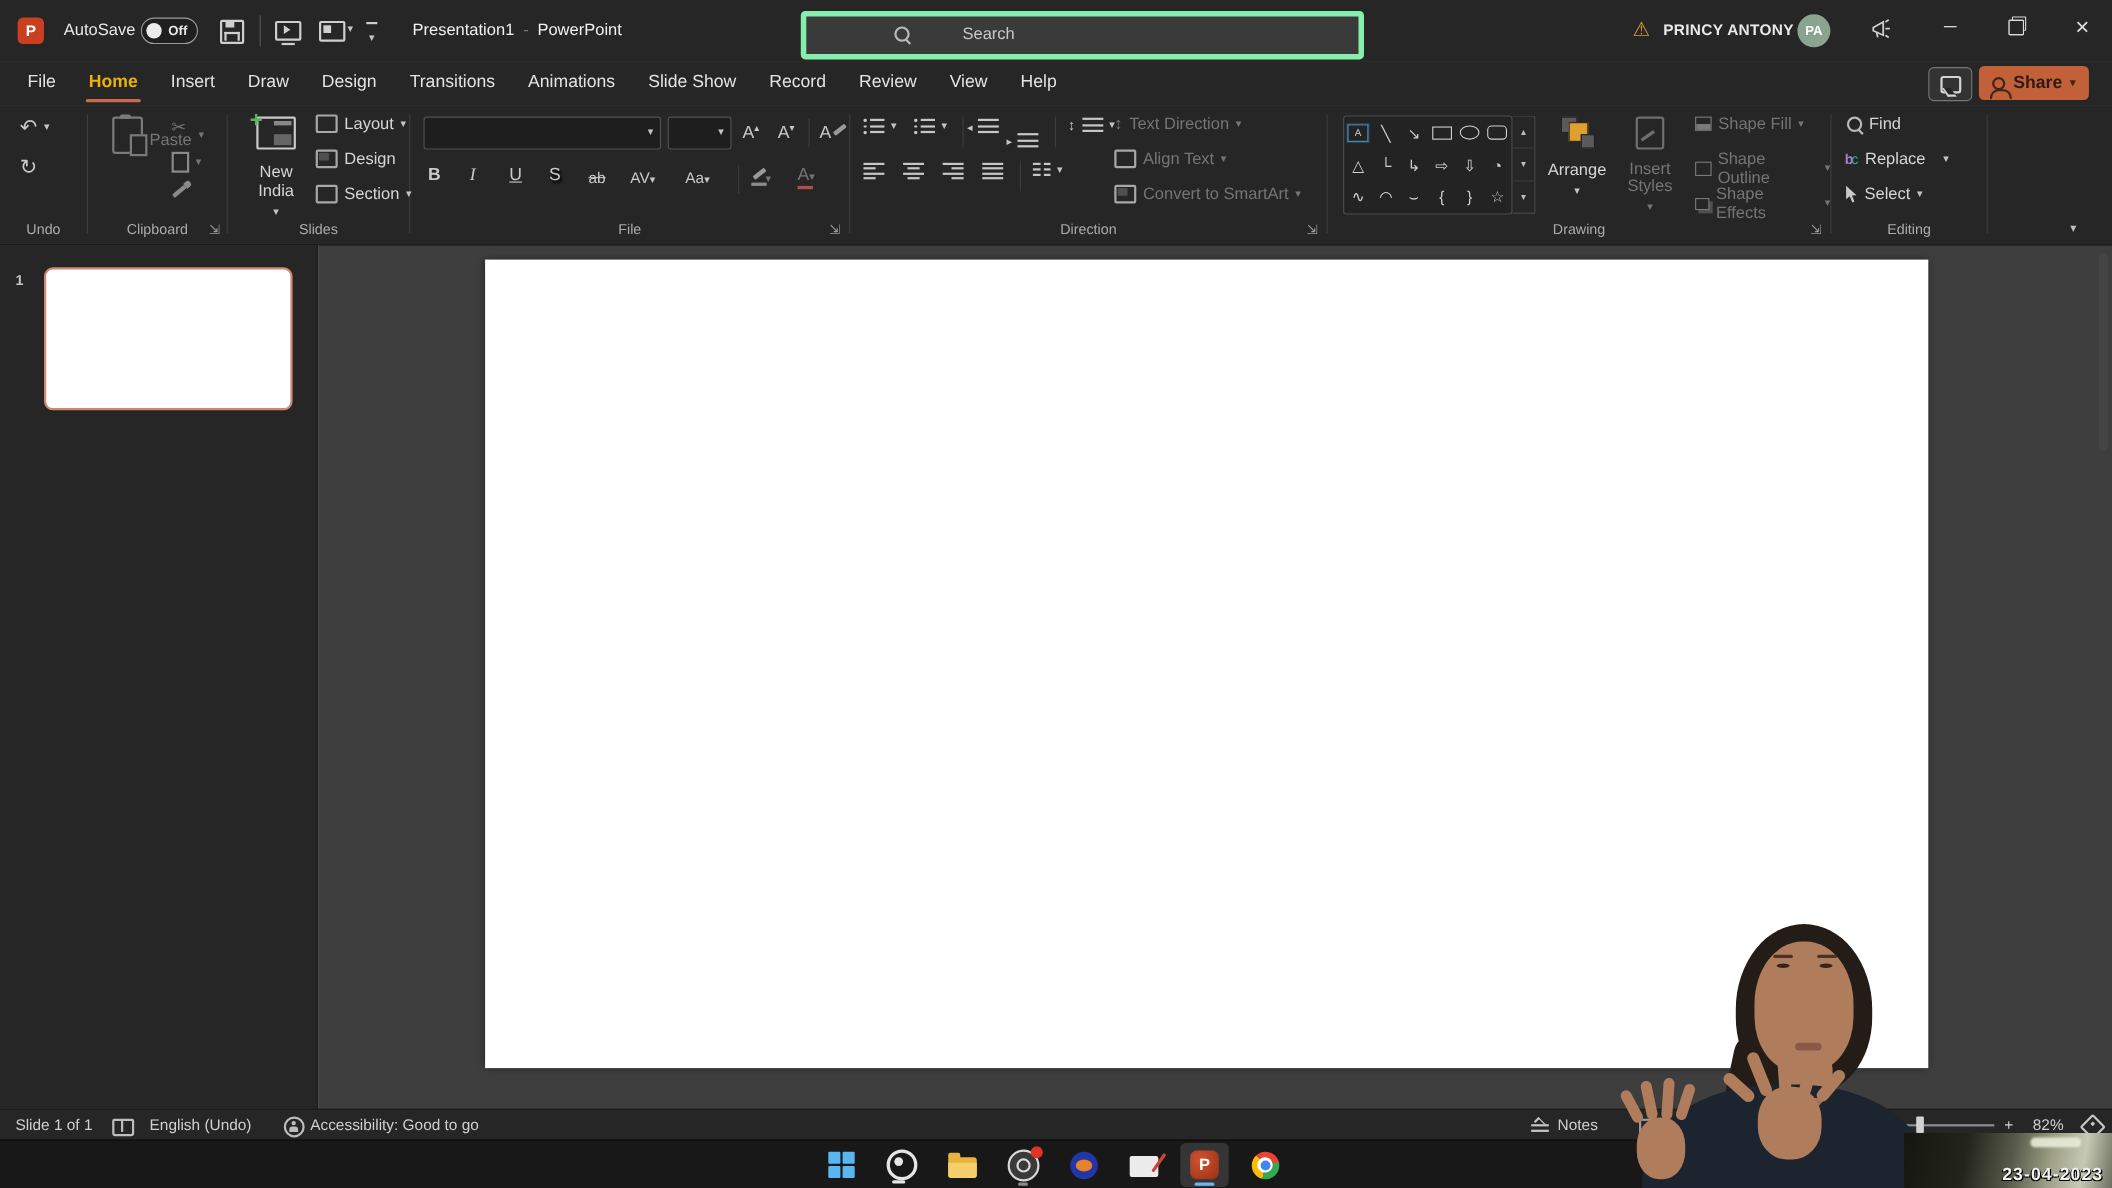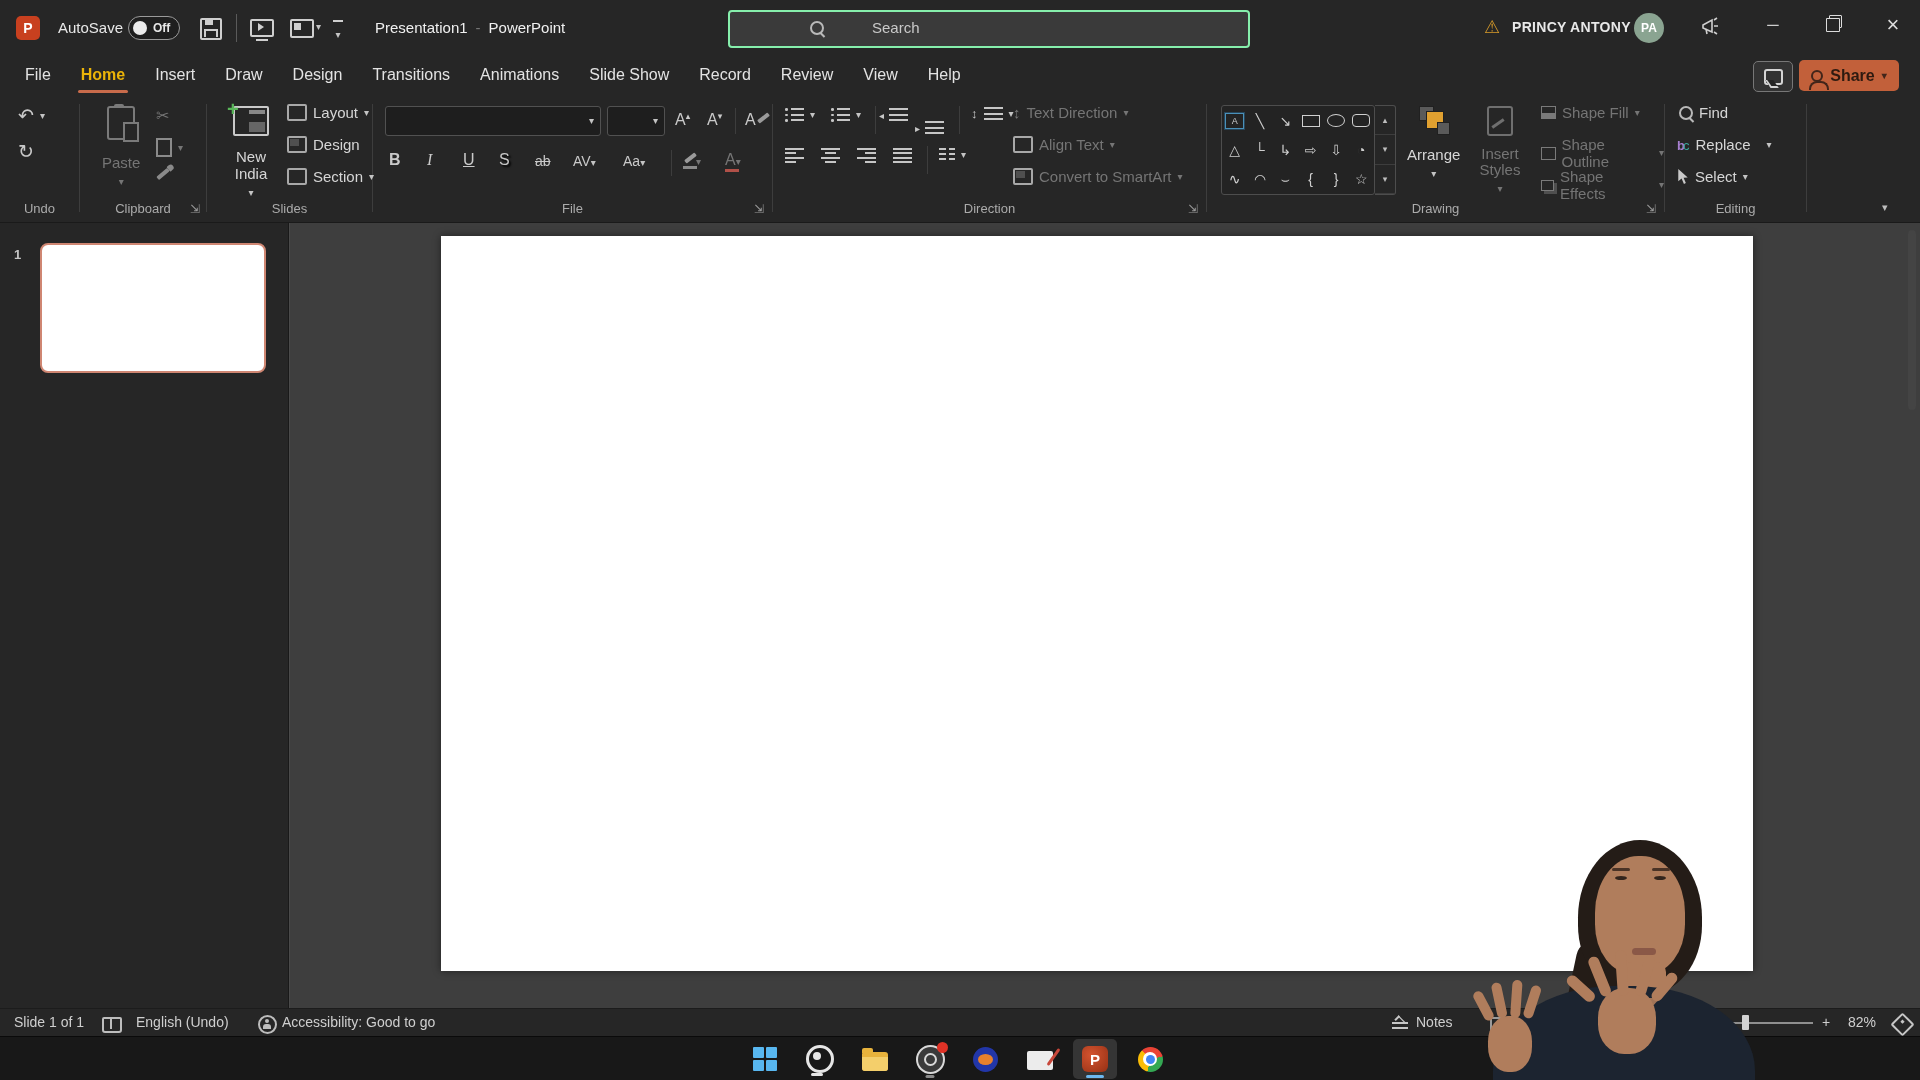--- a/index.html
+++ b/index.html
@@ -21,21 +21,21 @@
   .monitor{position:absolute;left:250px;top:19px;width:20px;height:14px;border:2px solid #cfcfcf;border-radius:2px;}
   .monitor:before{content:"";position:absolute;left:6px;top:2px;border-left:6px solid #cfcfcf;border-top:4px solid transparent;border-bottom:4px solid transparent;}
   .monitor:after{content:"";position:absolute;left:4px;bottom:-6px;width:12px;height:2px;background:#cfcfcf;}
   .winswitch{position:absolute;left:290px;top:19px;width:20px;height:15px;border:2px solid #cfcfcf;border-radius:2px;}
   .winswitch:before{content:"";position:absolute;left:2px;top:2px;width:7px;height:7px;background:#cfcfcf;}
   .qat-chev{position:absolute;left:332px;top:20px;width:12px;text-align:center;}
   .qat-chev .bar{display:block;width:10px;height:2px;background:#cfcfcf;margin:0 auto 2px;}
   .chv{font-size:10px;color:#c4c4c4;line-height:1;}
   .title-text{position:absolute;left:375px;top:19px;font-size:15px;color:#f0f0f0;white-space:nowrap;}
   .title-text .dim{color:#bdbdbd;margin:0 8px;}
-  .searchbox{position:absolute;left:728px;top:10px;width:502px;height:34px;background:#3a3a3a;border-radius:4px;border:2px solid #86efac;padding-left:16px;}
+  .searchbox{position:absolute;left:728px;top:10px;width:502px;height:34px;background:#3a3a3a;border-radius:4px;border:5px solid #86efac;}
   .mag{display:inline-block;width:10px;height:10px;border:2px solid #b9b9b9;border-radius:50%;position:relative;}
   .mag:after{content:"";position:absolute;left:9px;top:9px;width:6px;height:2px;background:#b9b9b9;transform:rotate(45deg);transform-origin:0 0;}
   .searchbox .mag{position:absolute;left:80px;top:9px;}
   .searchbox .ph{position:absolute;left:142px;top:7px;font-size:15px;color:#c9c9c9;}
   .warn{position:absolute;left:1484px;top:16px;font-size:18px;color:var(--warning);}
   .user{position:absolute;left:1512px;top:19px;font-size:14px;font-weight:bold;color:#e8e8e8;letter-spacing:.3px;}
   .avatar{position:absolute;left:1634px;top:13px;width:30px;height:30px;border-radius:50%;background:var(--avatar);
           display:flex;align-items:center;justify-content:center;font-size:12px;color:#fff;font-weight:bold;}
   .mega{position:absolute;left:1700px;top:16px;}
   .winbtn{position:absolute;top:0;width:46px;height:50px;display:flex;align-items:center;justify-content:center;color:#dcdcdc;font-size:16px;}
@@ -286,21 +286,21 @@
           <span class="g">↶</span>
           <span class="chv">▾</span>
         </div>
       <div class="rbtn" style="left:18px;top:44px;font-size:19px">
           <span class="g">↻</span>
         </div>
       <div class="glabel">Undo</div>
     </div>
 
     <div class="group" style="left:80px;width:126px">
-      <div class="rbtn dim" style="left:22px;top:10px;flex-direction:column">
+      <div class="rbtn dim" style="left:22px;top:10px;flex-direction:row">
         <span class="pasteic"></span>
         <span style="font-size:15px;margin-top:8px">Paste</span>
         <span class="chv">▾</span>
       </div>
       <div class="rbtn dim" style="left:76px;top:10px;font-size:16px">
           <span>✂</span>
         </div>
       <div class="rbtn dim" style="left:76px;top:42px">
           <span class="copyic"></span>
           <span class="chv">▾</span>
@@ -635,14 +635,18 @@
     <div class="hand">
       <div class="p-palmR"></div>
       <i style="left:158px;top:146px;width:11px;height:34px;transform:rotate(-48deg)"></i>
       <i style="left:172px;top:134px;width:11px;height:42px;transform:rotate(-22deg)"></i>
       <i style="left:188px;top:130px;width:11px;height:46px;transform:rotate(-4deg)"></i>
       <i style="left:204px;top:134px;width:11px;height:42px;transform:rotate(16deg)"></i>
       <i style="left:218px;top:146px;width:11px;height:34px;transform:rotate(40deg)"></i>
     </div>
   </div>
 
+  <div class="inset">
+    <span class="lite"></span>
+    <span class="stamp">23-04-2023</span>
+  </div>
 
 </div>
 
 </body></html>

